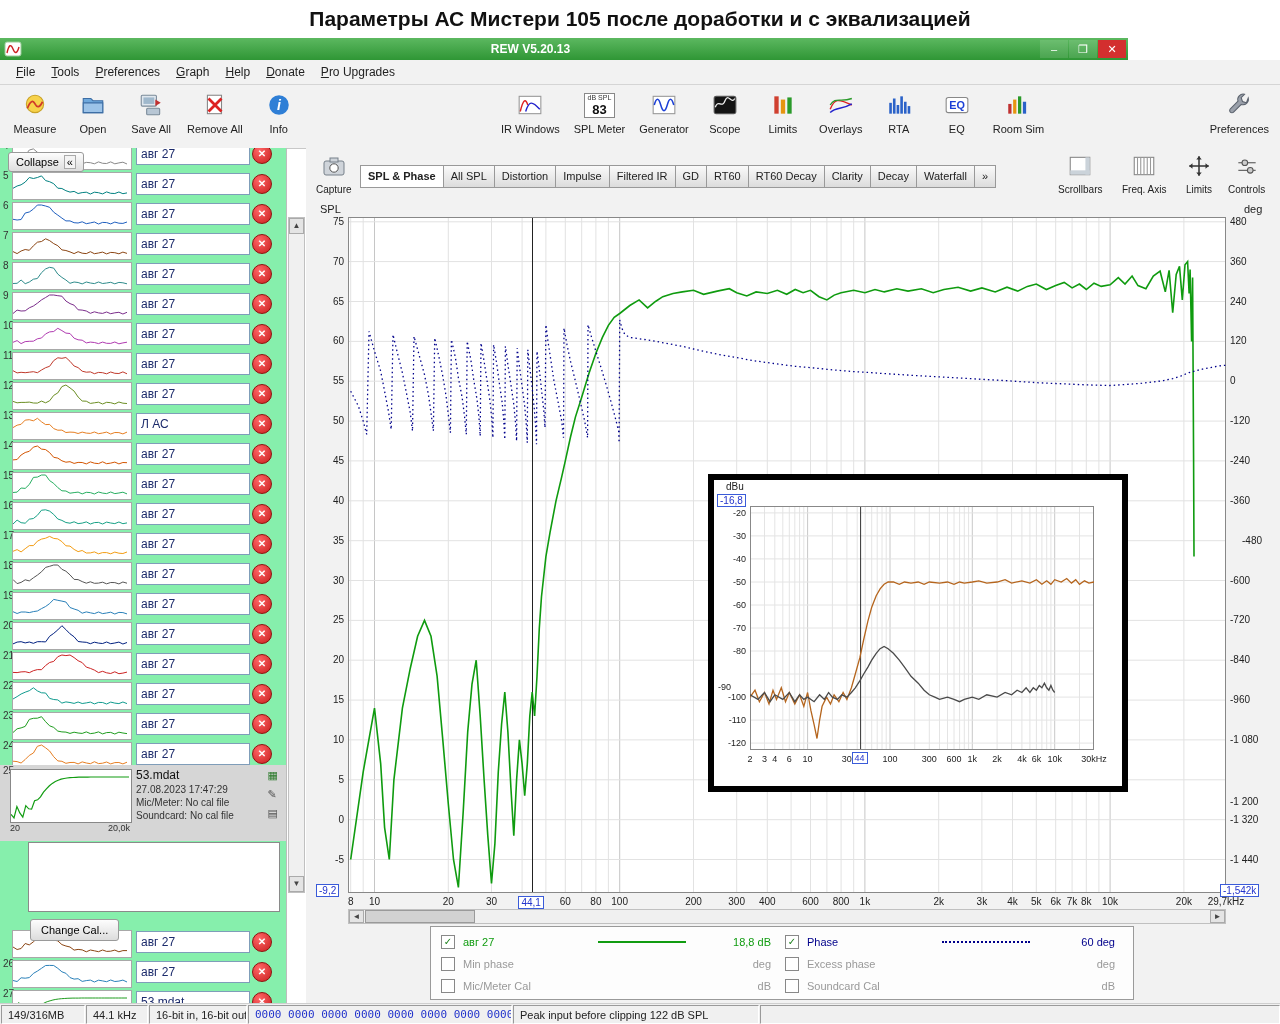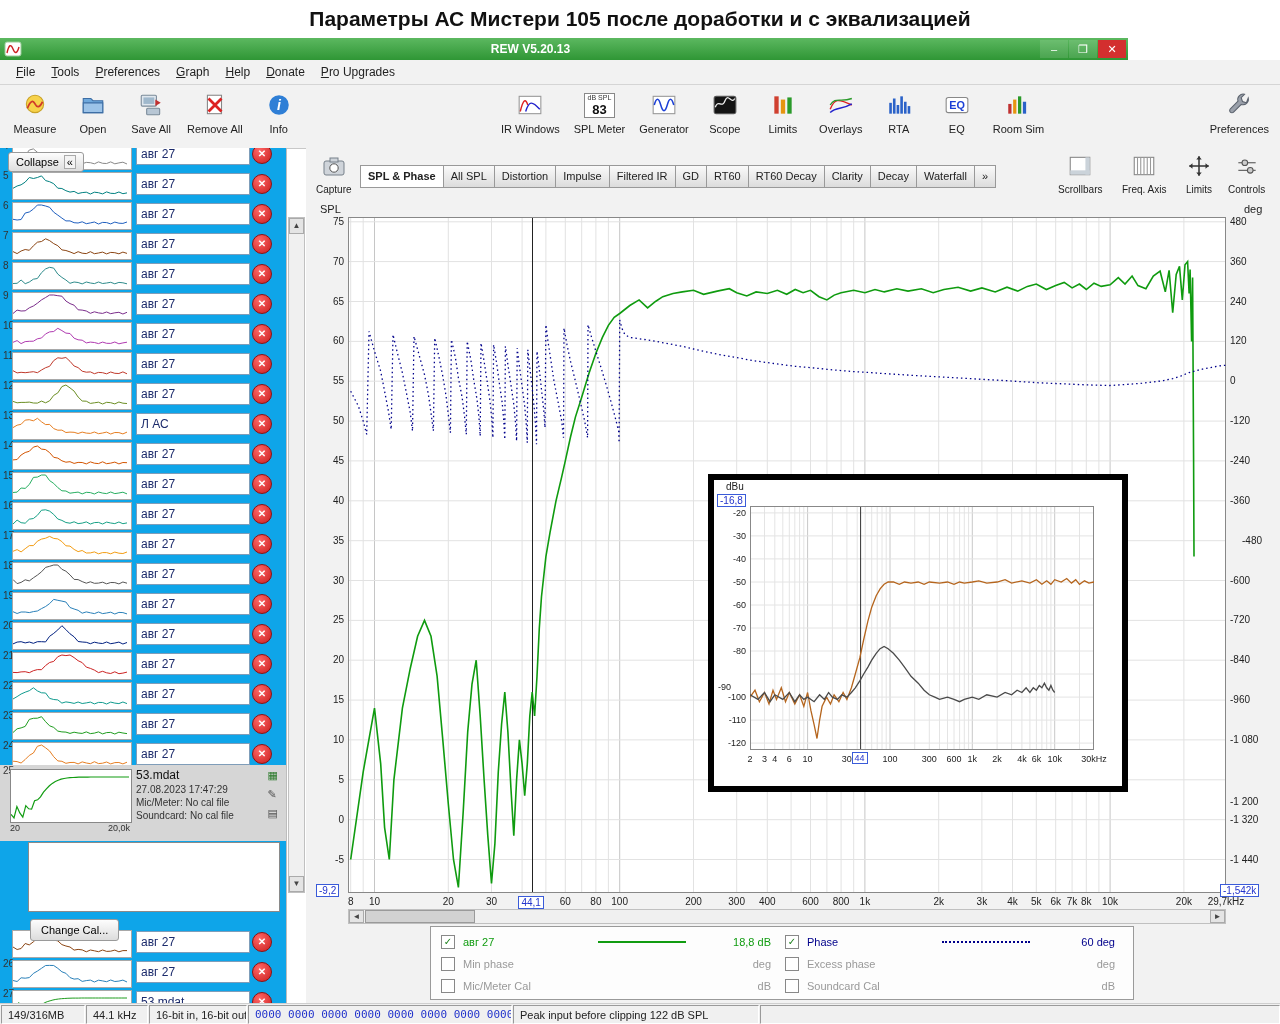--- a/index.html
+++ b/index.html
@@ -28,21 +28,21 @@
   #tb-left{left:10px;}
   #tb-center{left:498px;}
   #tb-right{right:8px;}
   .tb-btn{display:flex;flex-direction:column;align-items:center;min-width:44px;padding:2px 3px;}
   .tb-ico{height:30px;display:flex;align-items:center;justify-content:center;}
   .tb-label{font-size:11px;color:#222;margin-top:3px;white-space:nowrap;}
   .meter-box{border:1px solid #888;background:#fff;padding:0 3px;text-align:center;line-height:1;}
   .meter-box span{font-size:7px;display:block;color:#333;}
   .meter-box b{font-size:13px;color:#111;}
   
-  #sidebar{position:absolute;left:0;top:148px;width:286px;height:855px;background:#0ea5e9;
+  #sidebar{position:absolute;left:0;top:148px;width:286px;height:855px;background:#86efac;
     border-right:1px solid #bdbdbd;overflow:hidden;}
   .collapse-btn{position:absolute;left:8px;top:4px;height:20px;z-index:5;
     background:linear-gradient(#fdfdfd,#dedede);border:1px solid #9a9a9a;border-radius:3px;
     font-size:11px;font-family:"Liberation Sans",sans-serif;display:flex;align-items:center;gap:5px;padding:0 7px;}
   .collapse-btn .chev{font-size:11px;border:1px solid #aaa;padding:0 2px;background:#f4f4f4;}
   .m-row{position:absolute;left:0;width:286px;height:30px;}
   .row-num{position:absolute;left:3px;top:0;font-size:10px;color:#333;}
   .thumb{position:absolute;left:12px;top:2px;width:118px;height:26px;background:#fff;border:1px solid #a8a8a8;}
   .name-field{position:absolute;left:136px;top:3px;width:104px;height:18px;background:#fff;
     border:1px solid #7f9db9;font-size:12px;color:#1b2a6b;padding:1px 4px;line-height:18px;overflow:hidden;}

